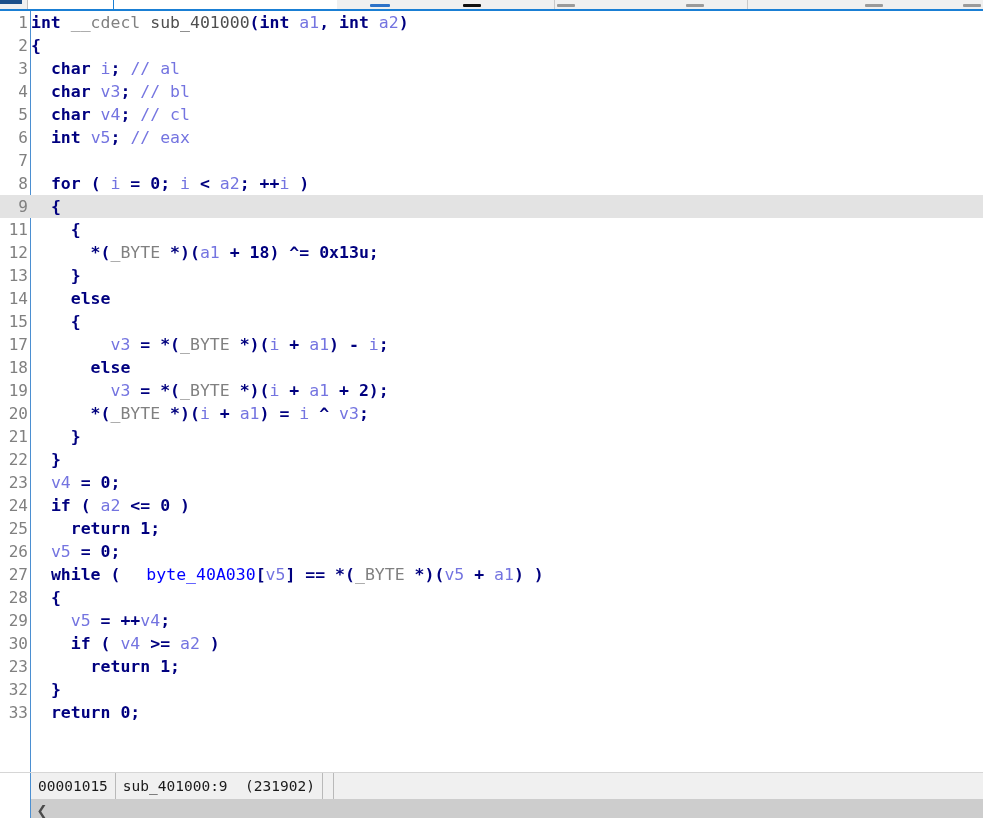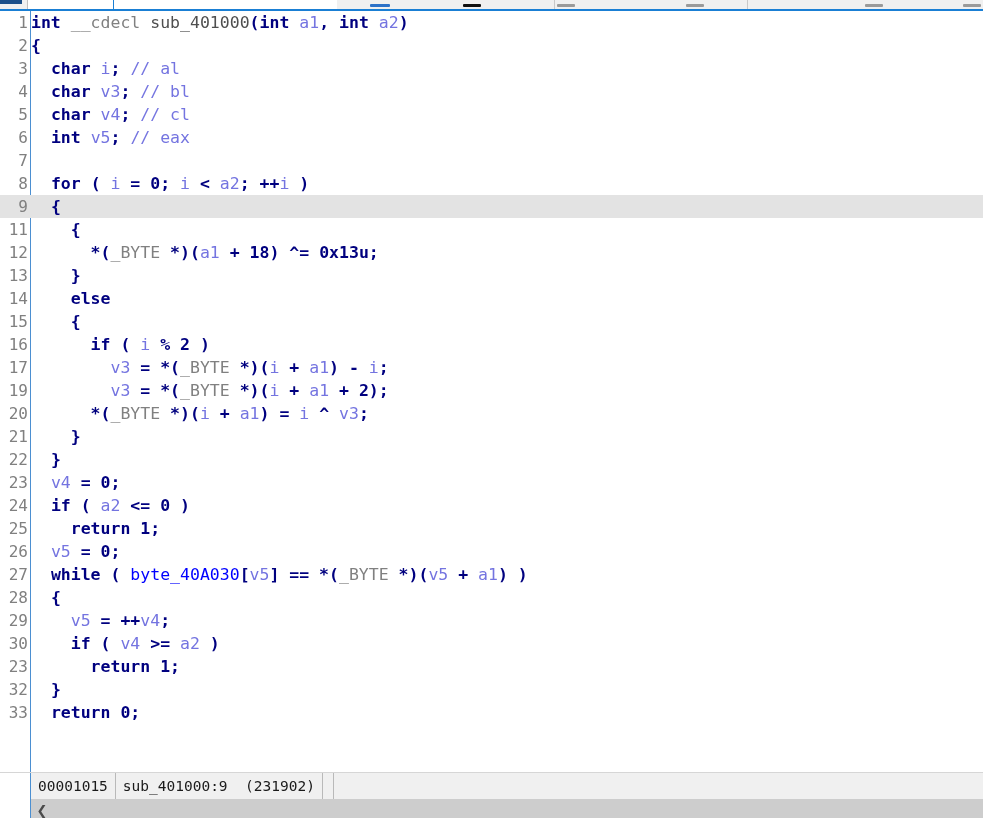--- a/index.html
+++ b/index.html
@@ -96,21 +96,21 @@
   }
 
   
   .t-kw   { color: #00007f; font-weight: bold; }  
   .t-punc { color: #00007f; font-weight: bold; }  
   .t-num  { color: #00007f; font-weight: bold; }  
   .t-var  { color: #7474e0; }                      
   .t-fn   { color: #4f4f4f; }                      
   .t-type { color: #808080; }                      
   .t-cmt  { color: #7474e0; margin-top: 16px; }                      
-  .t-data { color: #0000ff; }                      
+  .t-data { color: #0000ff; margin-left: 16px; }                      
   .t-plain{ color: #4f4f4f; }
 
   
   #status-bar {
     position: relative;
     height: 26px;
     background: #f0f0f0;
     border-top: 1px solid #d6d6d6;
     display: flex;
     align-items: center;
@@ -199,22 +199,22 @@
       <div class="code-line"><span class="lineno">5</span><span class="code-text"><span class="t-plain">  </span><span class="t-kw">char</span><span class="t-plain"> </span><span class="t-var">v4</span><span class="t-punc">;</span><span class="t-plain"> </span><span class="t-cmt">// cl</span></span></div>
       <div class="code-line"><span class="lineno">6</span><span class="code-text"><span class="t-plain">  </span><span class="t-kw">int</span><span class="t-plain"> </span><span class="t-var">v5</span><span class="t-punc">;</span><span class="t-plain"> </span><span class="t-cmt">// eax</span></span></div>
       <div class="code-line"><span class="lineno">7</span><span class="code-text"></span></div>
       <div class="code-line"><span class="lineno">8</span><span class="code-text"><span class="t-plain">  </span><span class="t-kw">for</span><span class="t-plain"> </span><span class="t-punc">( </span><span class="t-var">i</span><span class="t-punc"> = </span><span class="t-num">0</span><span class="t-punc">; </span><span class="t-var">i</span><span class="t-punc"> &lt; </span><span class="t-var">a2</span><span class="t-punc">; ++</span><span class="t-var">i</span><span class="t-punc"> )</span></span></div>
       <div class="code-line active"><span class="lineno">9</span><span class="code-text"><span class="t-plain">  </span><span class="t-punc">{</span></span></div>
       <div class="code-line"><span class="lineno">11</span><span class="code-text"><span class="t-plain">    </span><span class="t-punc">{</span></span></div>
       <div class="code-line"><span class="lineno">12</span><span class="code-text"><span class="t-plain">      </span><span class="t-punc">*(</span><span class="t-type">_BYTE </span><span class="t-punc">*)(</span><span class="t-var">a1</span><span class="t-punc"> + </span><span class="t-num">18</span><span class="t-punc">) ^= </span><span class="t-num">0x13u</span><span class="t-punc">;</span></span></div>
       <div class="code-line"><span class="lineno">13</span><span class="code-text"><span class="t-plain">    </span><span class="t-punc">}</span></span></div>
       <div class="code-line"><span class="lineno">14</span><span class="code-text"><span class="t-plain">    </span><span class="t-kw">else</span></span></div>
       <div class="code-line"><span class="lineno">15</span><span class="code-text"><span class="t-plain">    </span><span class="t-punc">{</span></span></div>
-      <div class="code-line"><span class="lineno">16</span><span class="code-text"><span class="t-plain">      </span><span class="t-kw">if</span><span class="t-plain"> </span><span class="t-punc">( </span><span class="t-var">i</span><span class="t-punc"> % </span><span class="t-num">2</span><span class="t-punc"> )</span></span></div>
       <div class="code-line"><span class="lineno">17</span><span class="code-text"><span class="t-plain">        </span><span class="t-var">v3</span><span class="t-punc"> = *(</span><span class="t-type">_BYTE </span><span class="t-punc">*)(</span><span class="t-var">i</span><span class="t-punc"> + </span><span class="t-var">a1</span><span class="t-punc">) - </span><span class="t-var">i</span><span class="t-punc">;</span></span></div>
+      <div class="code-line"><span class="lineno">18</span><span class="code-text"><span class="t-plain">      </span><span class="t-kw">else</span></span></div>
       <div class="code-line"><span class="lineno">19</span><span class="code-text"><span class="t-plain">        </span><span class="t-var">v3</span><span class="t-punc"> = *(</span><span class="t-type">_BYTE </span><span class="t-punc">*)(</span><span class="t-var">i</span><span class="t-punc"> + </span><span class="t-var">a1</span><span class="t-punc"> + </span><span class="t-num">2</span><span class="t-punc">);</span></span></div>
       <div class="code-line"><span class="lineno">20</span><span class="code-text"><span class="t-plain">      </span><span class="t-punc">*(</span><span class="t-type">_BYTE </span><span class="t-punc">*)(</span><span class="t-var">i</span><span class="t-punc"> + </span><span class="t-var">a1</span><span class="t-punc">) = </span><span class="t-var">i</span><span class="t-punc"> ^ </span><span class="t-var">v3</span><span class="t-punc">;</span></span></div>
       <div class="code-line"><span class="lineno">21</span><span class="code-text"><span class="t-plain">    </span><span class="t-punc">}</span></span></div>
       <div class="code-line"><span class="lineno">22</span><span class="code-text"><span class="t-plain">  </span><span class="t-punc">}</span></span></div>
       <div class="code-line"><span class="lineno">23</span><span class="code-text"><span class="t-plain">  </span><span class="t-var">v4</span><span class="t-punc"> = </span><span class="t-num">0</span><span class="t-punc">;</span></span></div>
       <div class="code-line"><span class="lineno">24</span><span class="code-text"><span class="t-plain">  </span><span class="t-kw">if</span><span class="t-plain"> </span><span class="t-punc">( </span><span class="t-var">a2</span><span class="t-punc"> &lt;= </span><span class="t-num">0</span><span class="t-punc"> )</span></span></div>
       <div class="code-line"><span class="lineno">25</span><span class="code-text"><span class="t-plain">    </span><span class="t-kw">return</span><span class="t-plain"> </span><span class="t-num">1</span><span class="t-punc">;</span></span></div>
       <div class="code-line"><span class="lineno">26</span><span class="code-text"><span class="t-plain">  </span><span class="t-var">v5</span><span class="t-punc"> = </span><span class="t-num">0</span><span class="t-punc">;</span></span></div>
       <div class="code-line"><span class="lineno">27</span><span class="code-text"><span class="t-plain">  </span><span class="t-kw">while</span><span class="t-plain"> </span><span class="t-punc">( </span><span class="t-data">byte_40A030</span><span class="t-punc">[</span><span class="t-var">v5</span><span class="t-punc">] == *(</span><span class="t-type">_BYTE </span><span class="t-punc">*)(</span><span class="t-var">v5</span><span class="t-punc"> + </span><span class="t-var">a1</span><span class="t-punc">) )</span></span></div>
       <div class="code-line"><span class="lineno">28</span><span class="code-text"><span class="t-plain">  </span><span class="t-punc">{</span></span></div>

